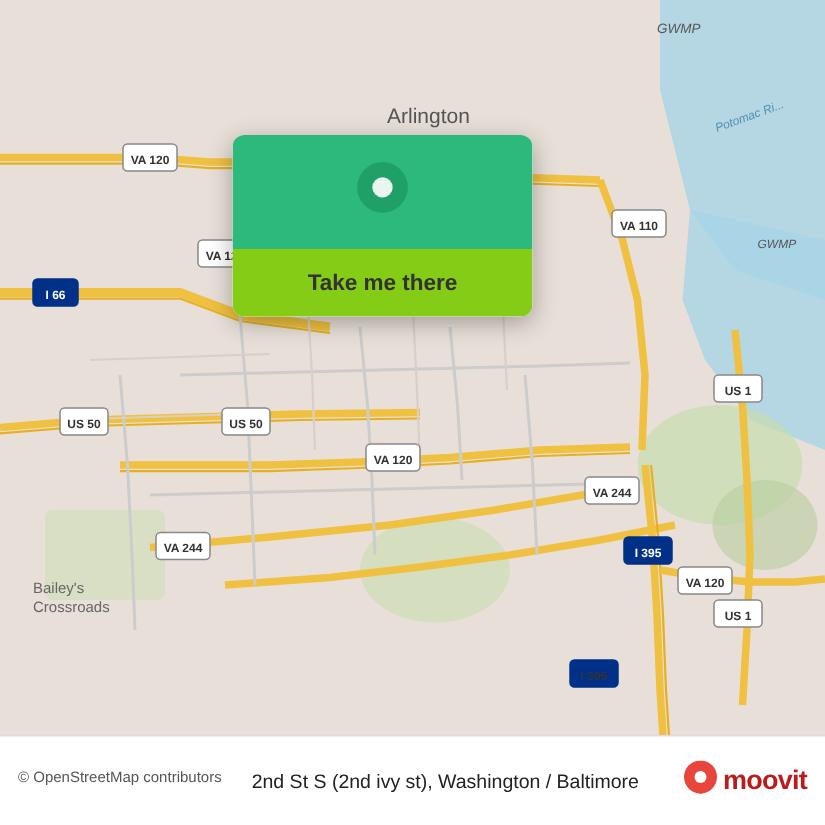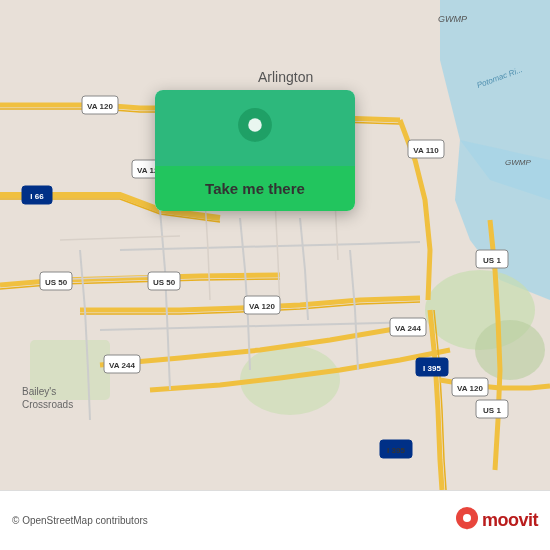--- a/index.html
+++ b/index.html
@@ -52,21 +52,21 @@
     }
 
     .location-pin {
       width: 44px;
       height: 44px;
       position: relative;
     }
 
     #popup-button {
       width: 100%;
-      background: #22c55e;
+      background: #84cc16;
       border: none;
       padding: 14px 0;
       font-size: 15px;
       font-weight: 600;
       color: #333;
       cursor: pointer;
       text-align: center;
     }
 
     
@@ -247,20 +247,21 @@
         <path d="M22 40 L14 28 Q22 42 22 40 Q22 42 30 28 Z" fill="#1fa066"></path>
       </svg>
     </div>
     <button id="popup-button">Take me there</button>
   </div>
 </div>
 
 <div id="bottom-bar">
   <div id="bottom-left">
     <div id="attribution">© OpenStreetMap contributors</div>
+    <div id="address-line">2nd St S (2nd ivy st), Washington / Baltimore</div>
   </div>
   <div id="moovit-logo">
 
     <svg class="moovit-pin" viewBox="0 0 22 28" xmlns="http://www.w3.org/2000/svg">
       <ellipse cx="11" cy="11" rx="11" ry="11" fill="#e8453c"></ellipse>
       <circle cx="11" cy="11" r="4" fill="white"></circle>
       <path d="M11 22 L6 16 Q11 24 11 22 Q11 24 16 16 Z" fill="#e8453c"></path>
     </svg>
     <span class="moovit-text">moovit</span>
   </div>

